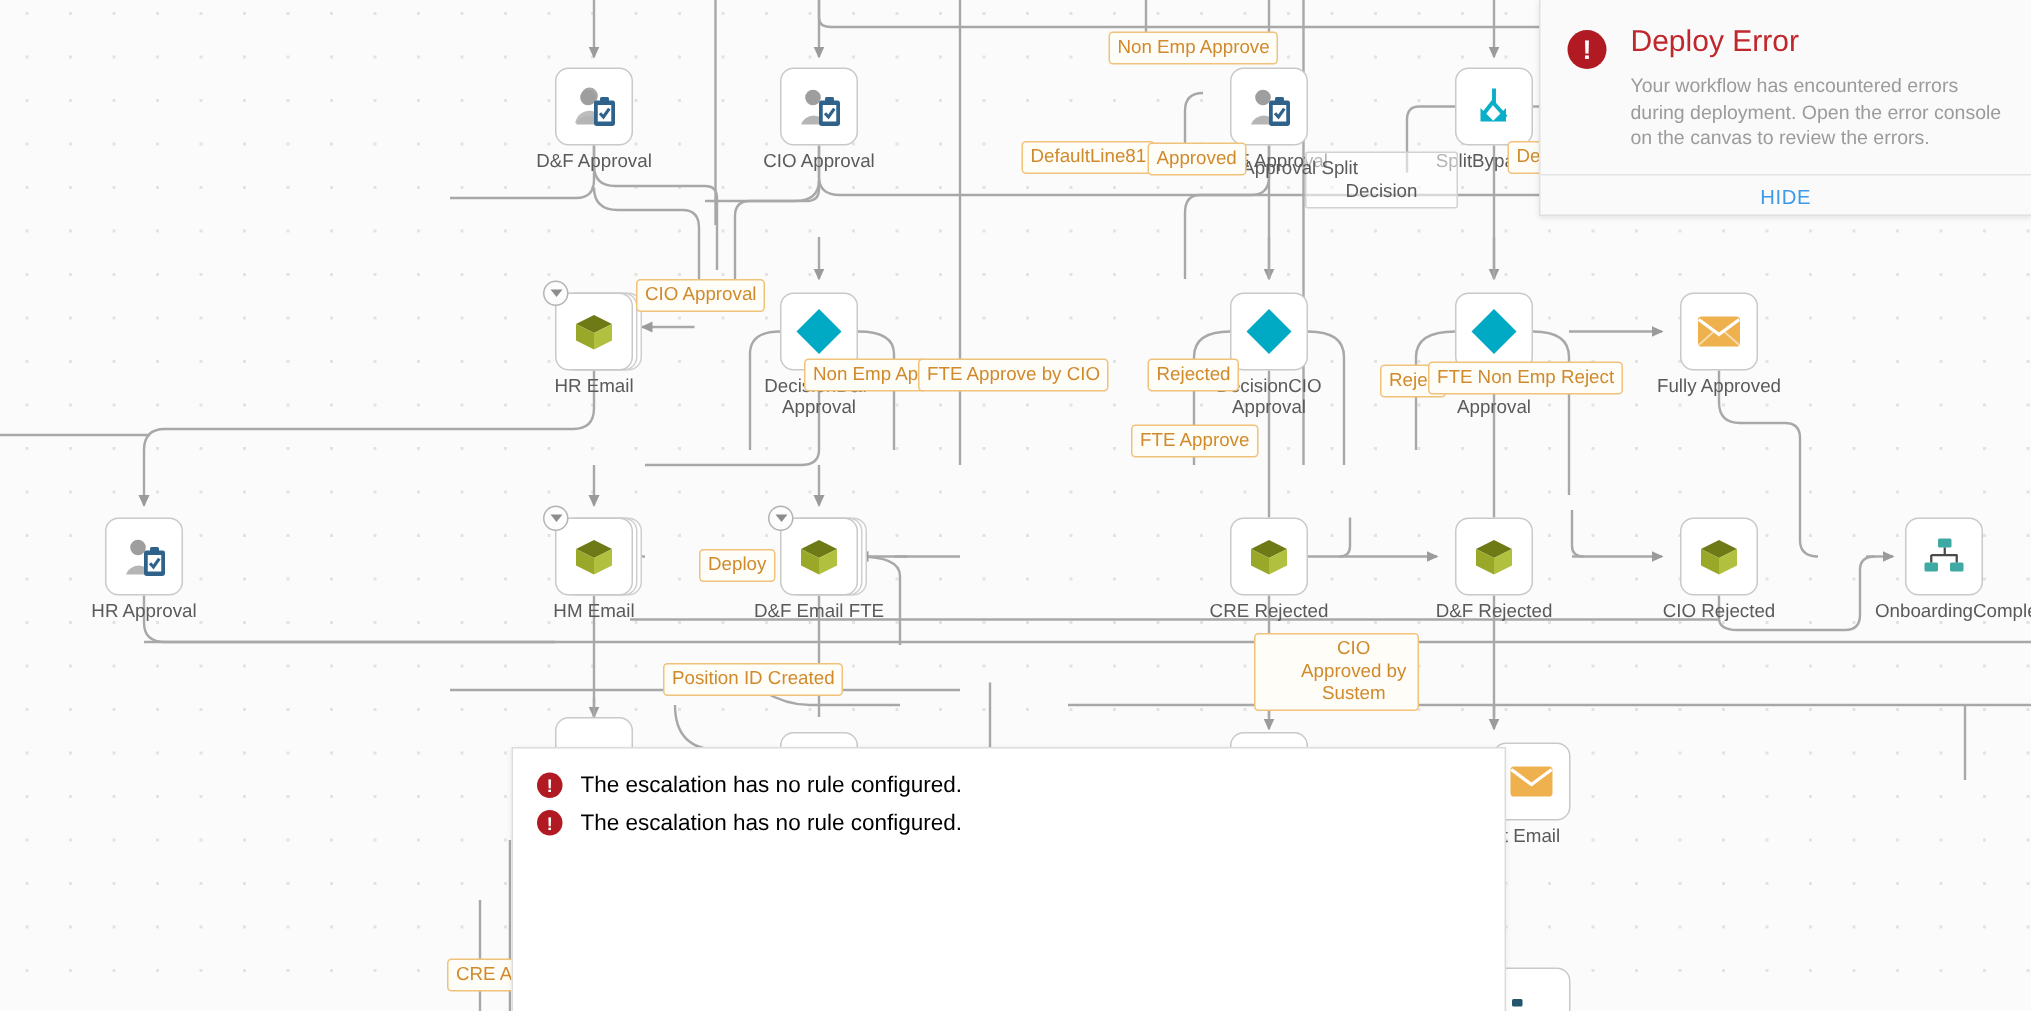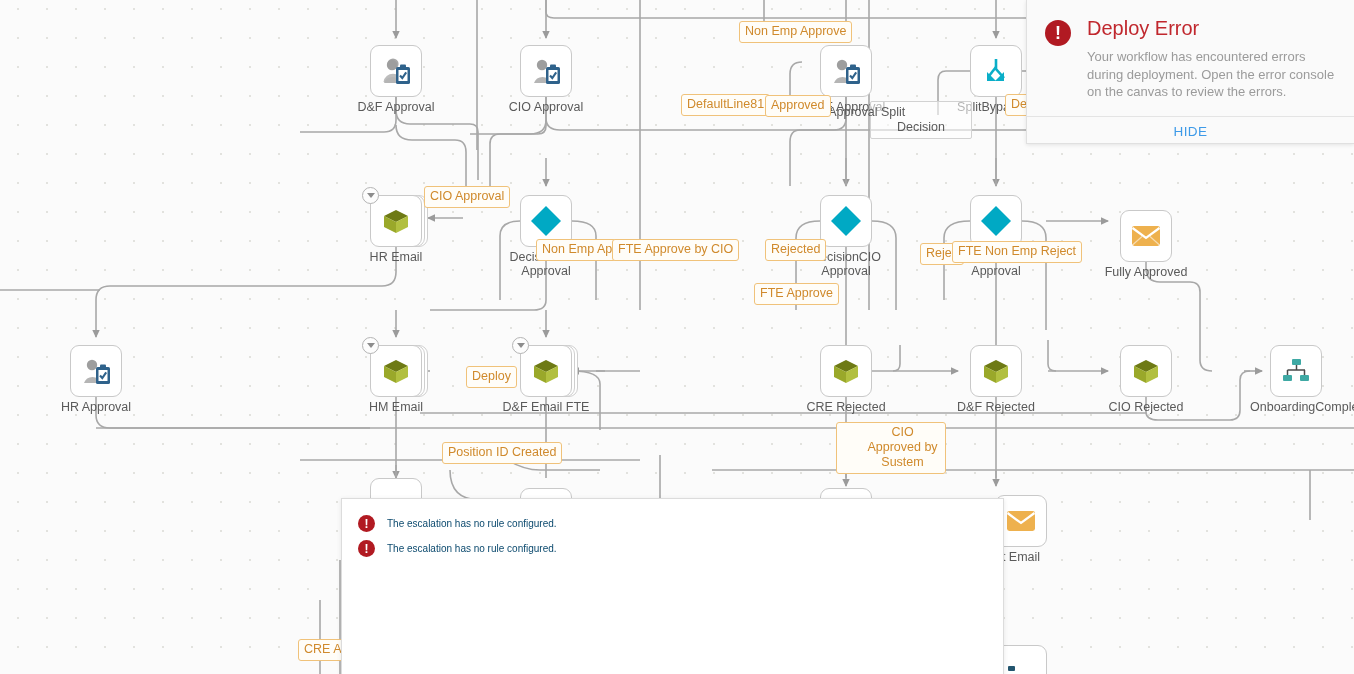--- a/index.html
+++ b/index.html
@@ -184,21 +184,21 @@
   }
   #errors .erow .dot {
     flex: 0 0 auto;
     width: 17px; height: 17px; border-radius: 50%;
     background: #b11a22; color: #fff;
     font-size: 12px; font-weight: bold;
     display: flex; align-items: center; justify-content: center;
   }
   #errors .erow .etext {
     margin-left: 12px;
-    font-size: 10px; color: #0c4a6e;
+    font-size: 15px; color: #000000;
   }
 </style>
 </head>
 <body>
 
 <div id="canvas">
 
   <svg id="edges" viewBox="0 0 1354 674" xmlns="http://www.w3.org/2000/svg">
     <defs>
       <marker id="ah" markerWidth="9" markerHeight="9" refX="7" refY="4.5" orient="auto" markerUnits="userSpaceOnUse">
@@ -394,21 +394,21 @@
 
   <div class="node" style="left:970px; top:195px;">
     <div class="shell">
       <svg width="34" height="34" viewBox="0 0 34 34">
         <path d="M17,2 L32,17 L17,32 L2,17 z" fill="#00a9c4"></path>
       </svg>
     </div>
     <div class="caption wrap">DecisionCRE Approval</div>
   </div>
 
-  <div class="node" style="left:1120px; top:210px;border-radius:16px;">
+  <div class="node" style="left:1120px; top:195px;border-radius:16px;">
     <div class="shell">
       <svg width="32" height="26" viewBox="0 0 32 26">
         <rect x="2" y="3" width="28" height="20" rx="2.4" fill="#eeb14e"></rect>
         <path d="M2.5,5 L16,15 L29.5,5" stroke="#fff" stroke-width="2.2" fill="none"></path>
         <path d="M2.5,22 L12,13.5 M29.5,22 L20,13.5" stroke="#fff" stroke-width="1.2" fill="none" opacity="0.55"></path>
       </svg>
     </div>
     <div class="caption">Fully Approved</div>
   </div>
 

